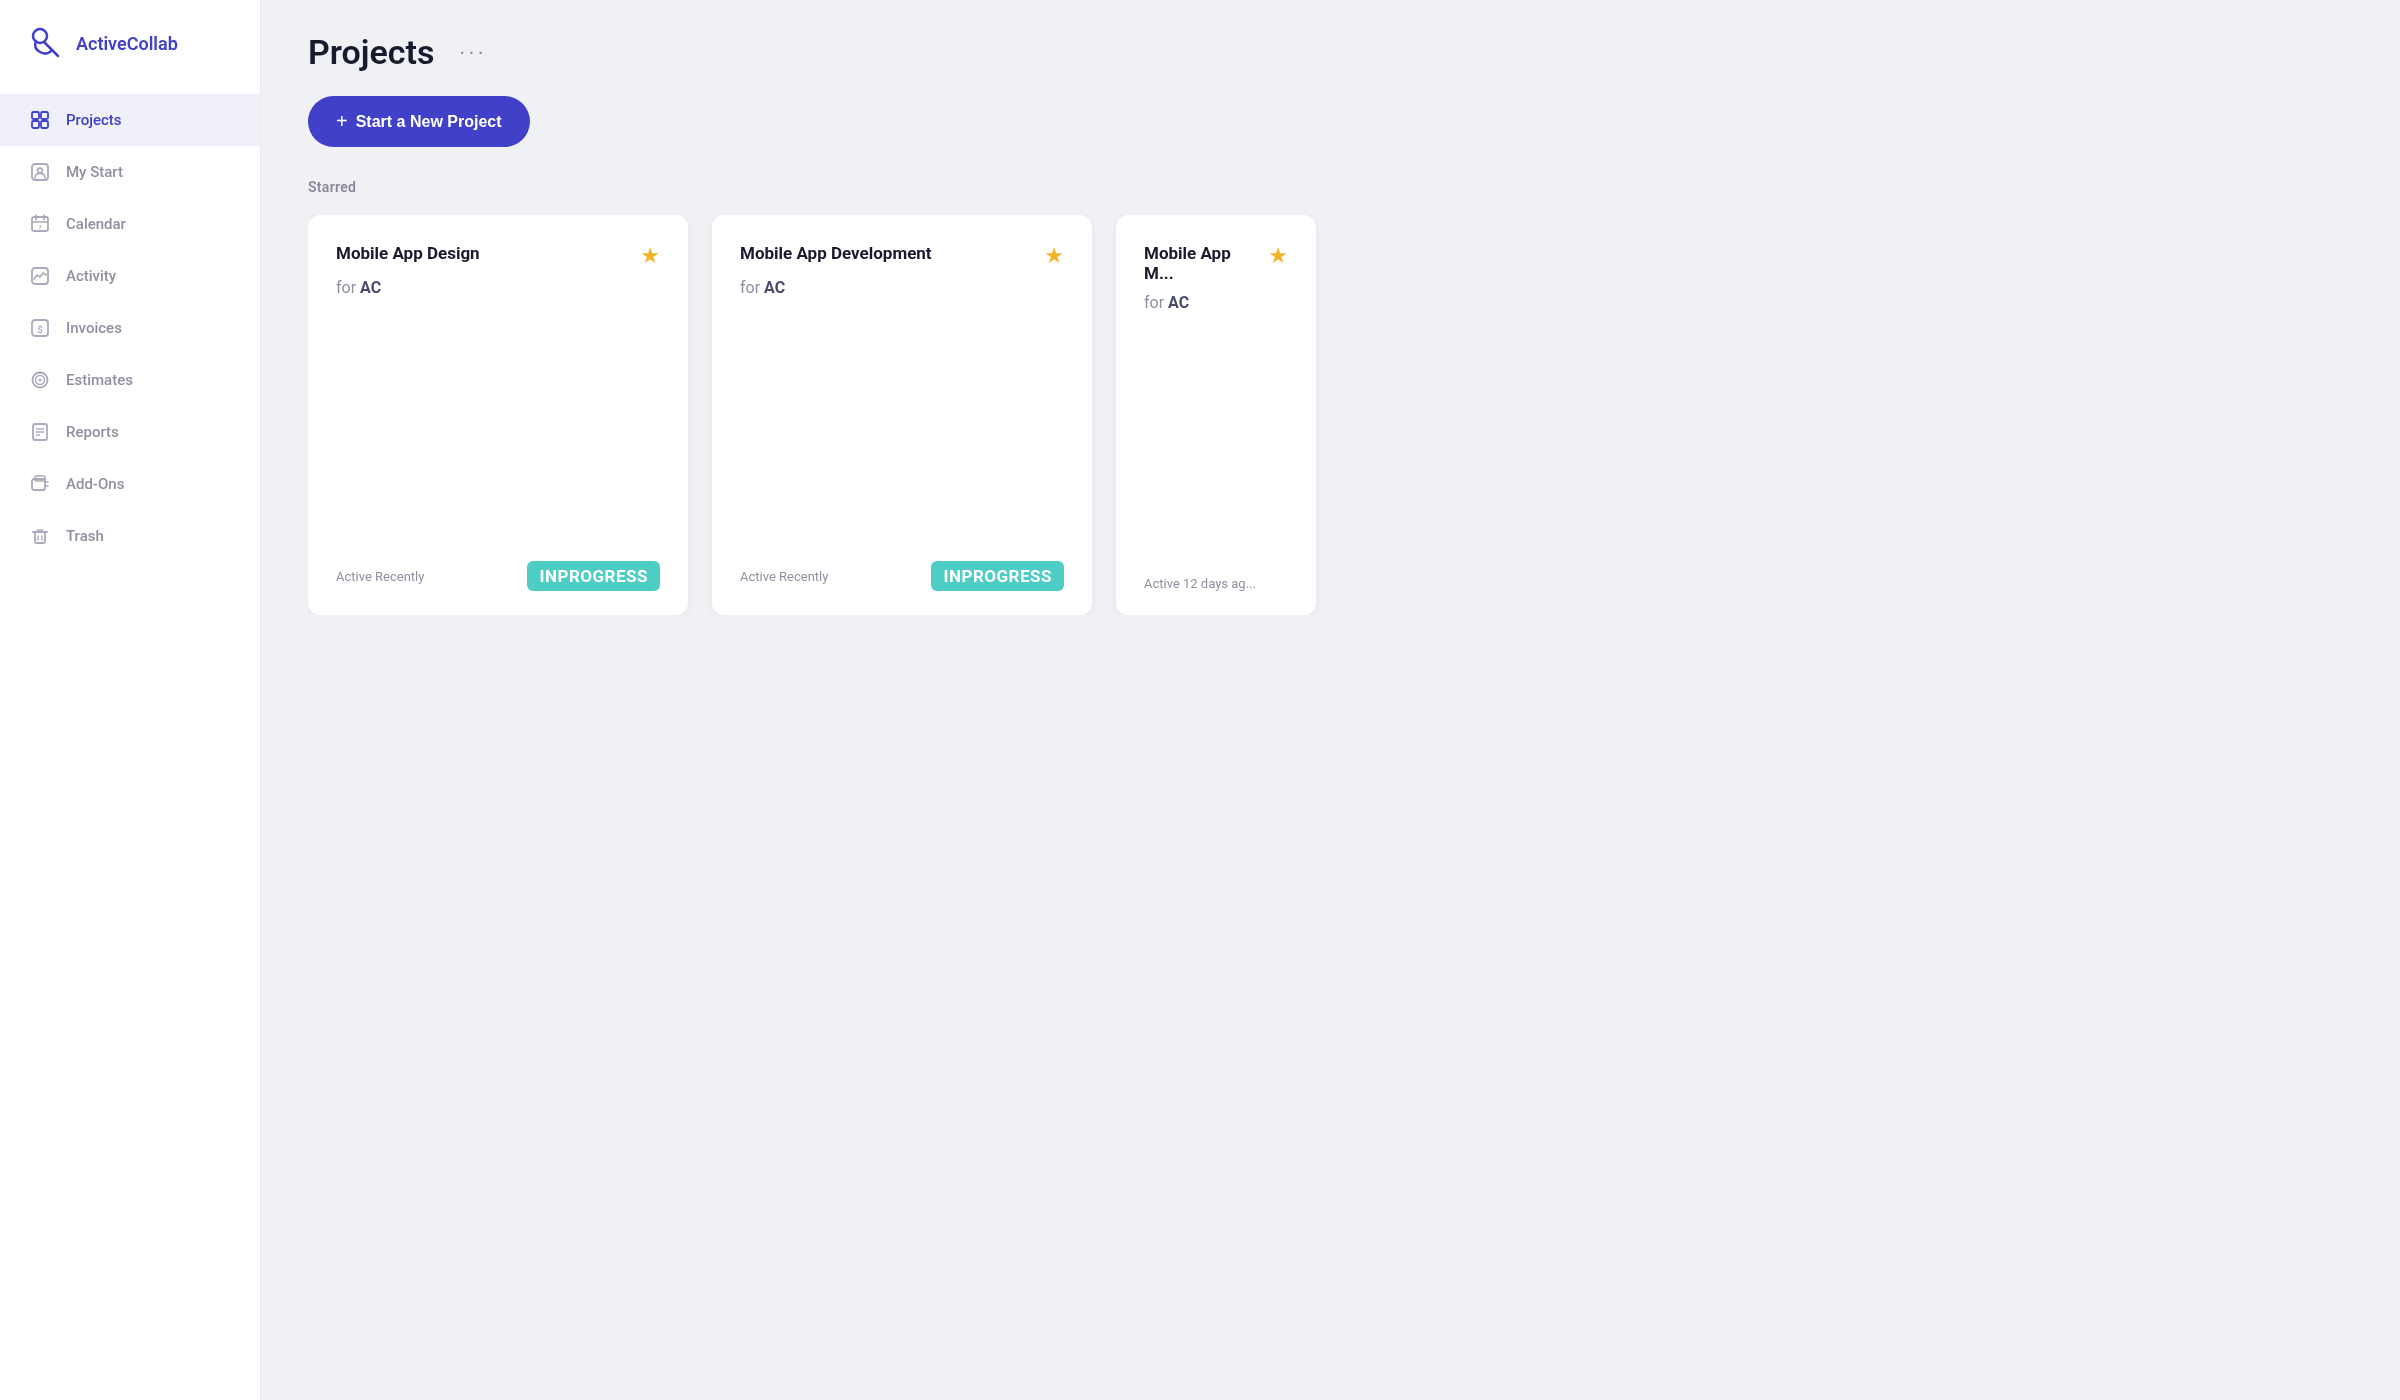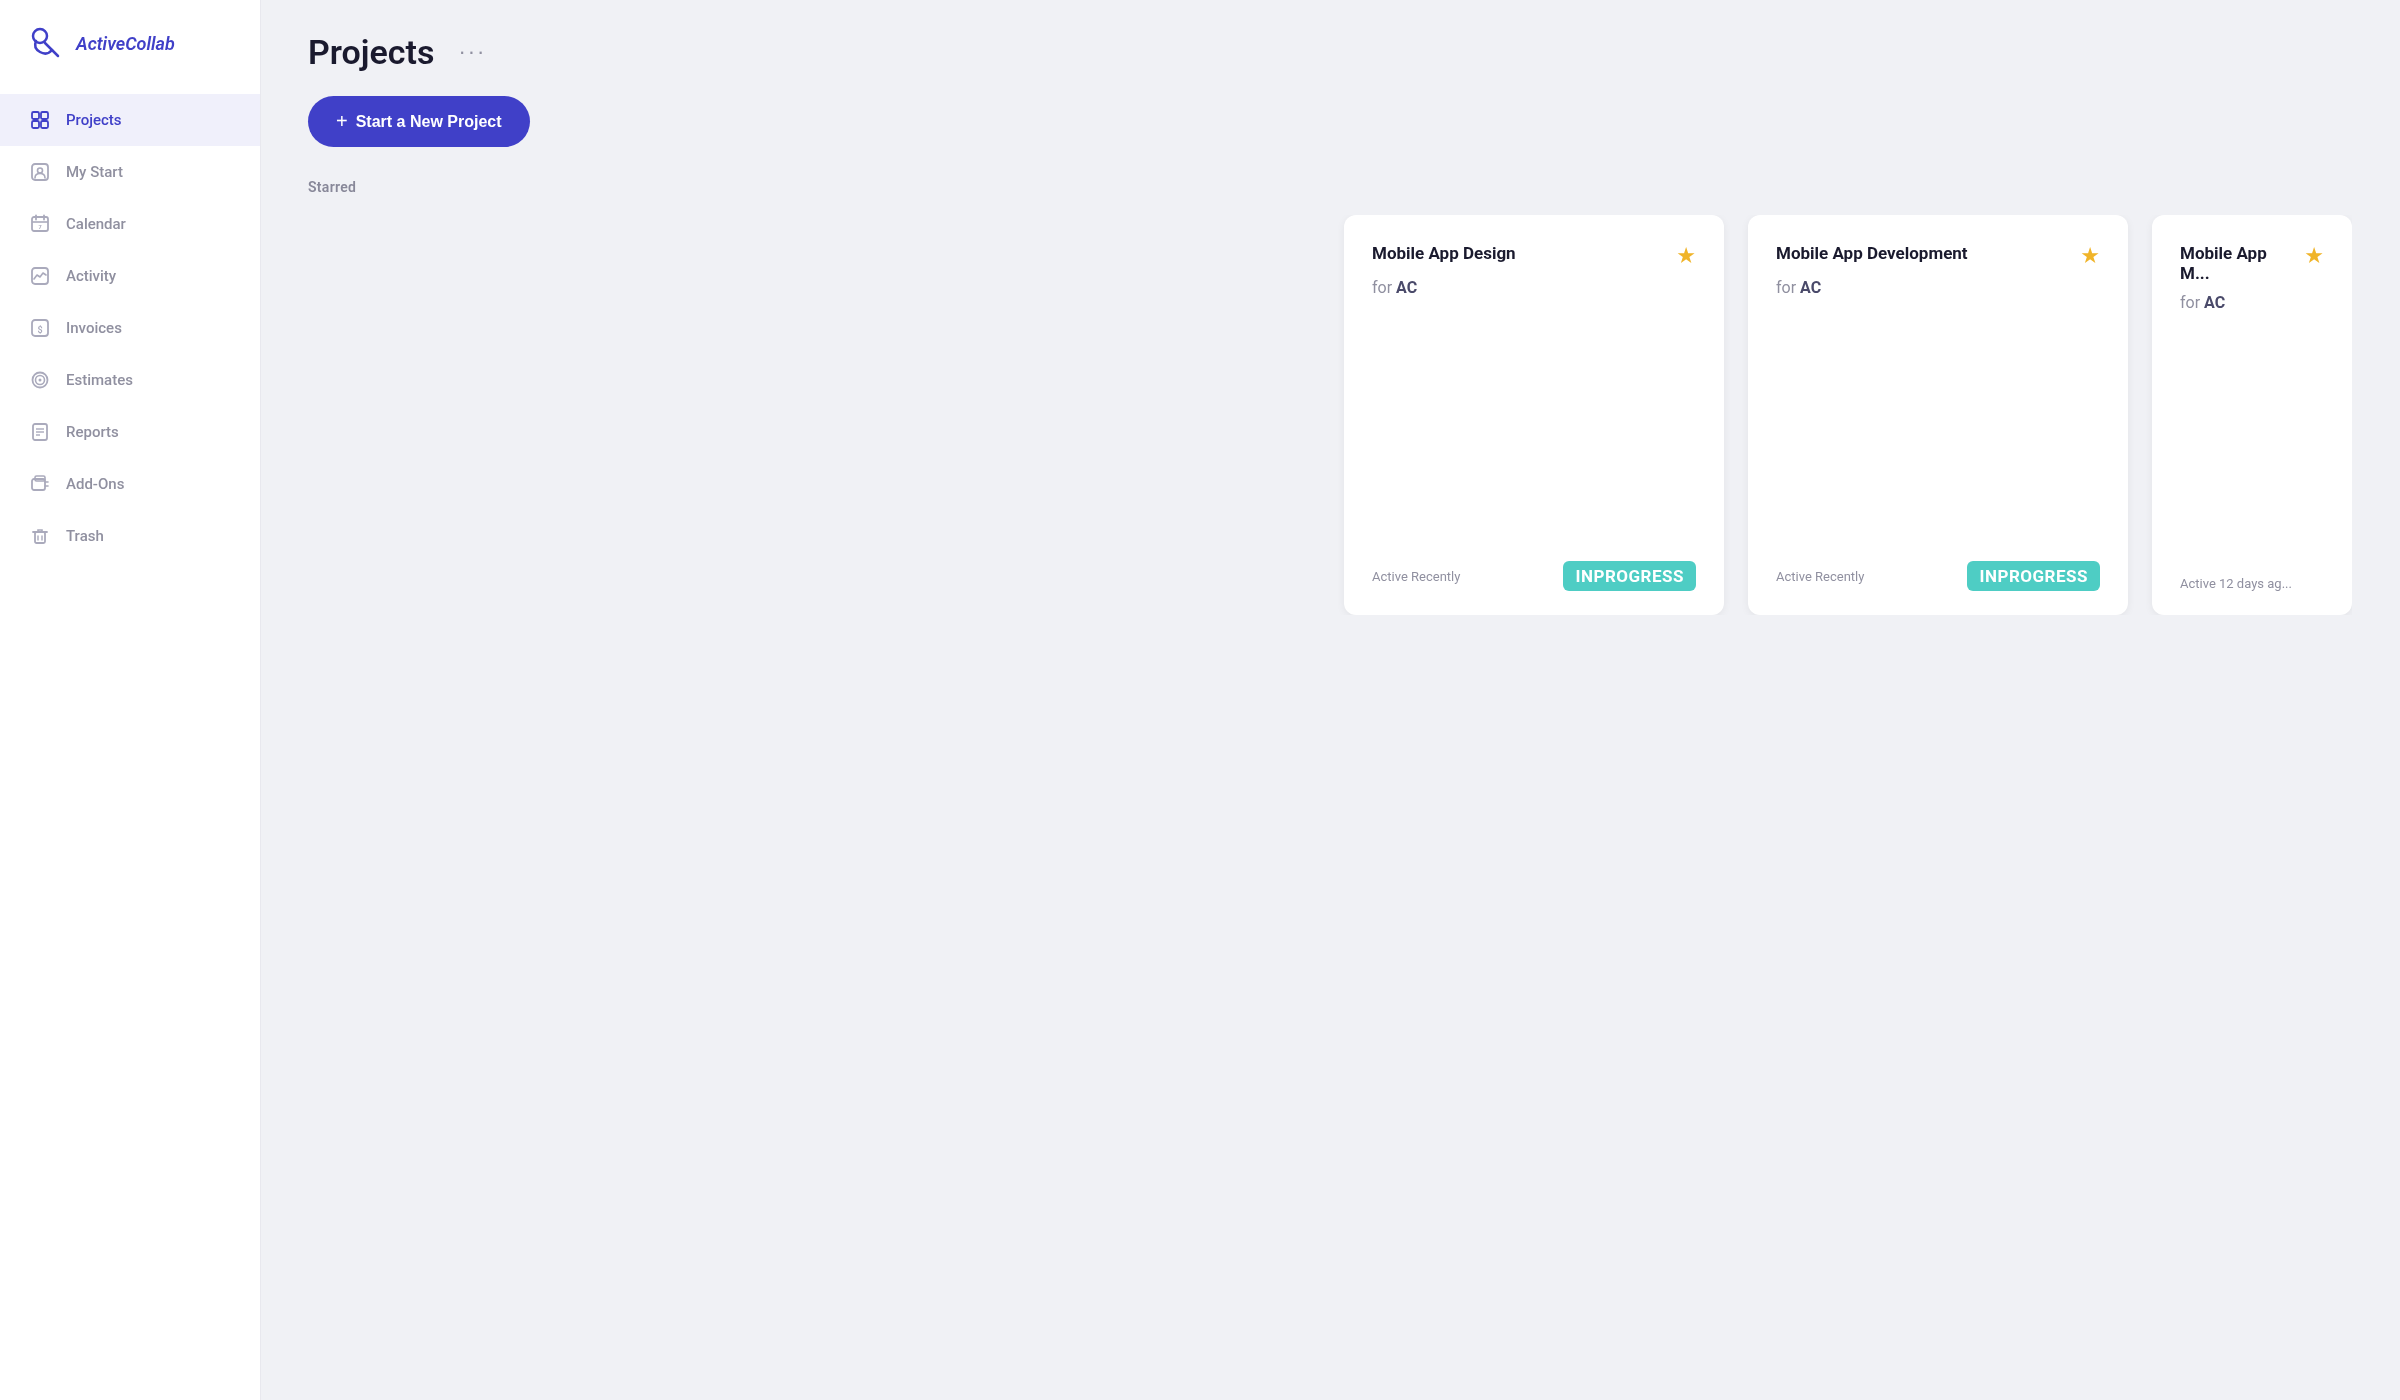--- a/index.html
+++ b/index.html
@@ -21,21 +21,20 @@
       padding: 24px 0;
       box-shadow: 1px 0 0 #e8e8ee;
       z-index: 10;
     }
 
     .logo-area {
       display: flex;
       align-items: center;
       gap: 10px;
       padding: 0 44px 32px 28px;
-      font-style: italic;
     }
 
     .logo-icon {
       width: 38px;
       height: 38px;
     }
 
     .logo-text {
       font-size: 18px;
       font-weight: 600;
@@ -148,21 +147,20 @@
       color: #888899;
       margin-bottom: 20px;
       letter-spacing: 0.3px;
     }
 
     
     .cards-grid {
       display: flex;
       gap: 24px;
       overflow-x: hidden;
-      justify-content: flex-end;
     }
 
     .project-card {
       background: #ffffff;
       border-radius: 12px;
       width: 380px;
       min-width: 380px;
       height: 400px;
       display: flex;
       flex-direction: column;

